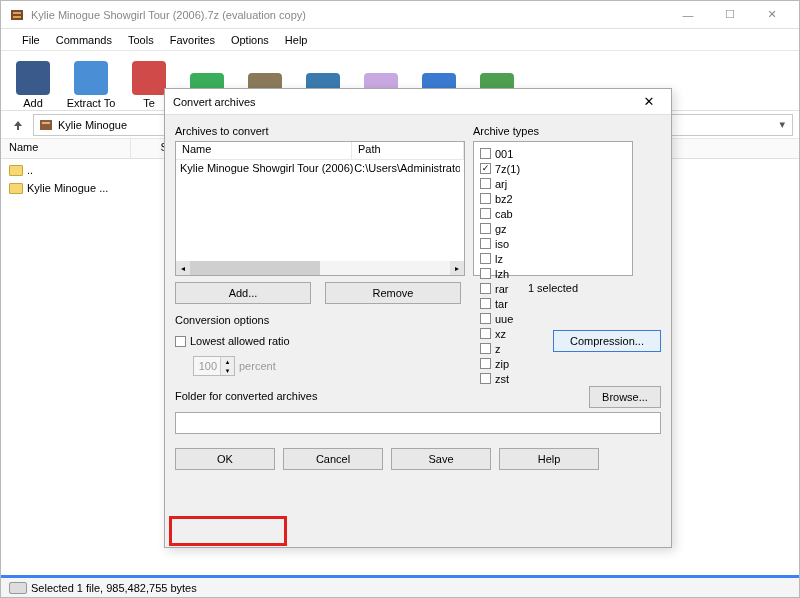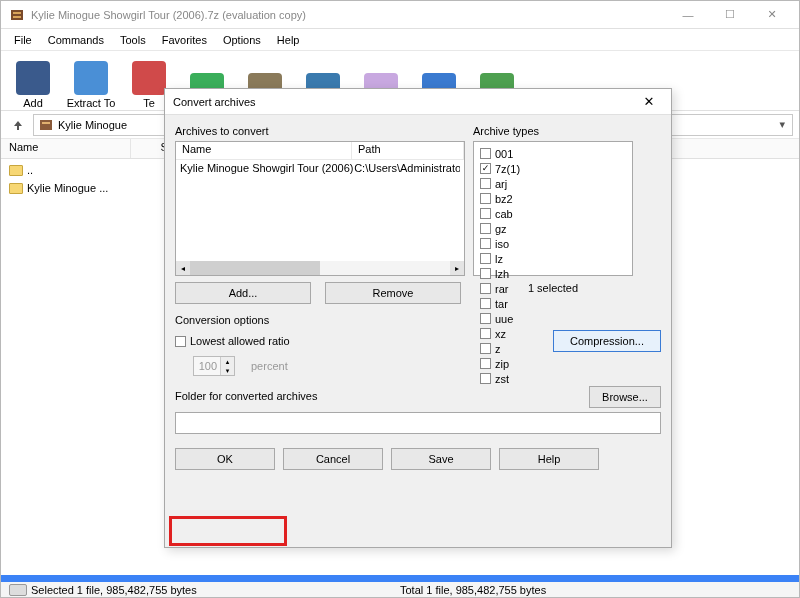--- a/index.html
+++ b/index.html
@@ -3,37 +3,37 @@
 <meta charset="utf-8">
 <style>
 * { box-sizing: border-box; font-family: "Segoe UI", Tahoma, sans-serif; font-size: 11px; }
 body { margin: 0; background: #fff; }
 .window { width: 800px; height: 598px; border: 1px solid #b8b8b8; background: #fff; position: relative; }
 .titlebar { height: 28px; display: flex; align-items: center; padding: 0 8px; border-bottom: 1px solid #e0e0e0; color: #888; }
 .titlebar .icon { width: 16px; height: 16px; margin-right: 6px; }
 .titlebar .title { flex: 1; }
 .tbbtns { display: flex; gap: 4px; }
 .tbbtn { width: 38px; height: 22px; display: flex; align-items: center; justify-content: center; color: #888; }
-.menubar { height: 22px; display: flex; align-items: center; padding: 0 6px; gap: 2px; border-bottom: 1px solid #e8e8e8; }
+.menubar { height: 22px; display: flex; align-items: center; padding: 0 14px; gap: 2px; border-bottom: 1px solid #e8e8e8; }
 .menubar span { padding: 2px 7px; }
 .toolbar { height: 60px; display: flex; align-items: center; padding: 2px 6px; gap: 6px; border-bottom: 1px solid #e0e0e0; }
 .tbitem { width: 52px; height: 56px; display: flex; flex-direction: column; align-items: center; justify-content: flex-end; gap: 2px; }
 .tbitem .ic { width: 34px; height: 34px; border-radius: 4px; }
 .pathrow { height: 28px; display: flex; align-items: center; padding: 2px 6px; gap: 4px; border-bottom: 1px solid #e8e8e8; }
 .uparrow { width: 22px; height: 22px; display: flex; align-items: center; justify-content: center; border: 1px solid transparent; }
 .pathbox { flex: 1; height: 22px; border: 1px solid #c8c8c8; display: flex; align-items: center; padding: 0 4px; gap: 4px; background: #fff; }
 .pathbox .dd { margin-left: auto; color: #555; padding: 0 3px; }
 .listhdr { height: 20px; display: flex; border-bottom: 1px solid #e0e0e0; background: #fafafa; }
 .listhdr .col { padding: 2px 8px; border-right: 1px solid #e5e5e5; }
 .filelist { padding: 2px 8px; }
 .filerow { display: flex; height: 18px; align-items: center; }
 .filerow .fname { width: 130px; display: flex; align-items: center; gap: 4px; overflow: hidden; white-space: nowrap; }
 .filerow .fsize { width: 60px; text-align: right; }
 .folder-ic { width: 14px; height: 11px; background: #f7d774; border: 1px solid #c8a63e; border-radius: 1px; }
-.statusbar { position: absolute; bottom: 0; left: 0; right: 0; height: 22px; border-top: 7px solid #3b82f6; display: flex; align-items: center; padding: 0 8px; background: #f5f5f5; }
+.statusbar { position: absolute; bottom: 0; left: 0; right: 0; height: 22px; border-top: 3px solid #3b82f6; display: flex; align-items: center; padding: 0 8px; background: #f5f5f5; }
 .statusbar .seg { flex: 1; display: flex; align-items: center; gap: 4px; }
 .disk-ic { width: 18px; height: 12px; background: #ddd; border: 1px solid #999; border-radius: 2px; }
 
 
 .dialog { position: absolute; left: 163px; top: 87px; width: 508px; height: 460px; background: #f0f0f0; border: 1px solid #a8a8a8; box-shadow: 3px 3px 10px rgba(0,0,0,0.15); }
 .dlg-title { height: 26px; display: flex; align-items: center; padding: 0 8px; background: #fff; border-bottom: 1px solid #e0e0e0; }
 .dlg-title .txt { flex: 1; }
 .closex { width: 28px; height: 20px; display: flex; align-items: center; justify-content: center; font-size: 13px; }
 .dlg-body { padding: 8px 10px; }
 .lbl { margin: 2px 0 4px 0; }
@@ -53,21 +53,21 @@
 .typebox { width: 160px; height: 135px; padding: 4px 6px; }
 .typecol { display: inline-block; vertical-align: top; width: 72px; }
 .chk { display: flex; align-items: center; gap: 4px; height: 15px; }
 .chk .box { width: 11px; height: 11px; border: 1px solid #888; background: #fff; display: flex; align-items: center; justify-content: center; }
 .chk .box.on::after { content: "✓"; font-size: 9px; line-height: 9px; }
 .btn { height: 22px; border: 1px solid #a8a8a8; background: #e8e8e8; display: flex; align-items: center; justify-content: center; padding: 0 8px; }
 .selcount { text-align: center; width: 160px; margin-top: 6px; }
 .addremove { display: flex; gap: 14px; margin-top: 6px; }
 .addremove .btn { width: 136px; }
 .fieldset { margin-top: 10px; }
-.rowline { display: flex; align-items: center; gap: 16px; margin-top: 4px; }
+.rowline { display: flex; align-items: center; gap: 4px; margin-top: 4px; }
 .spin { width: 42px; height: 20px; border: 1px solid #bbb; background: #f7f7f7; display: flex; }
 .spin .val { flex: 1; display: flex; align-items: center; justify-content: flex-end; padding-right: 3px; color: #999; }
 .spin .arrs { width: 14px; display: flex; flex-direction: column; }
 .spin .arrs div { flex: 1; border-left: 1px solid #ccc; display: flex; align-items: center; justify-content: center; font-size: 7px; background: #eee; }
 .grey { color: #999; }
 .compbtn { width: 108px; margin-left: auto; border: 1px solid #3a7bd5; background: #e7f1fb; }
 .browsebtn { width: 72px; margin-left: auto; }
 .textinput { width: 100%; height: 22px; border: 1px solid #a8a8a8; background: #fff; margin-top: 4px; }
 .dlg-buttons { display: flex; gap: 8px; margin-top: 14px; }
 .dlg-buttons .btn { width: 100px; }
@@ -173,23 +173,20 @@
           <span>Kylie Minogue ...</span>
         </div>
       <div class="fsize">985,48</div>
     </div>
   </div>
 
   <div class="statusbar">
     <div class="seg">
         <span class="disk-ic"></span>
         <span>Selected 1 file, 985,482,755 bytes</span>
-      </div>
-    <div class="seg">
-        <span>Total 1 file, 985,482,755 bytes</span>
       </div>
   </div>
 
   <div class="dialog">
     <div class="dlg-title">
       <span class="txt">Convert archives</span>
       <div class="closex">✕</div>
     </div>
     <div class="dlg-body">
       <div class="row">

